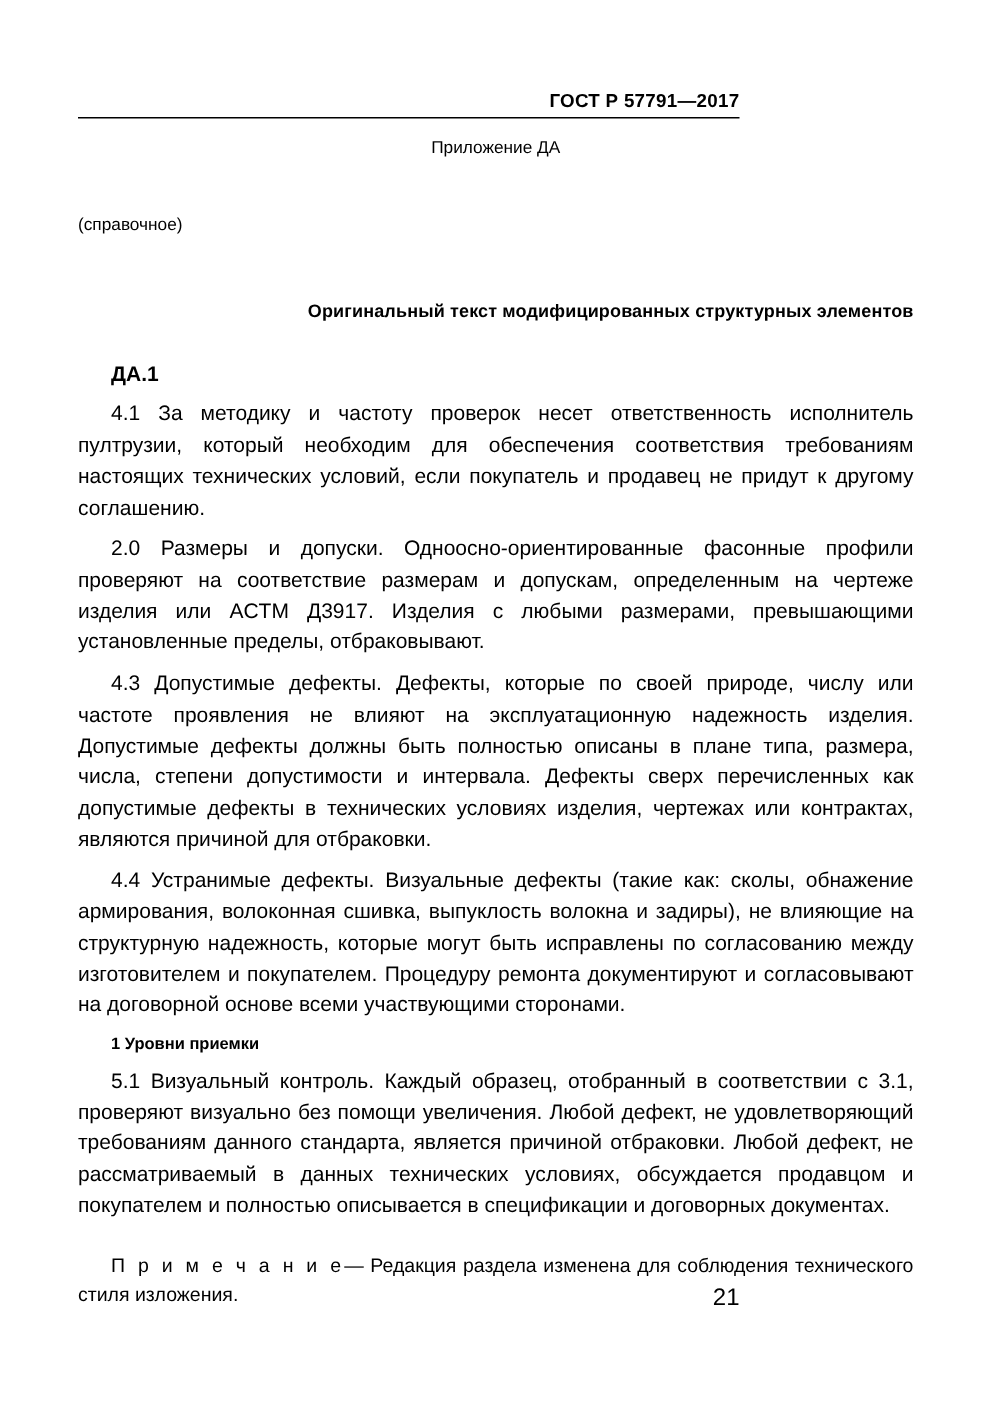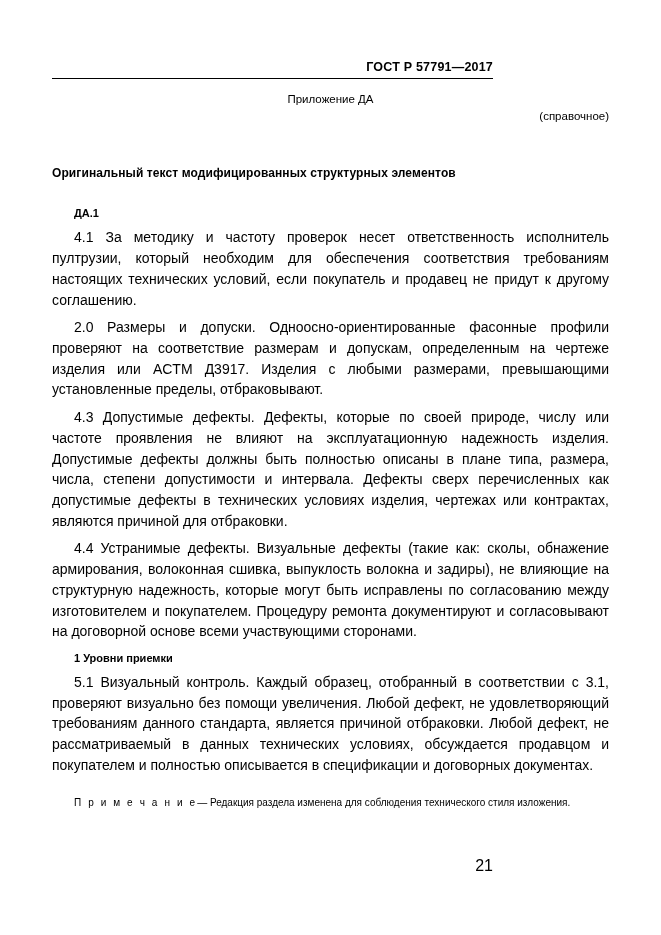--- a/index.html
+++ b/index.html
@@ -45,33 +45,34 @@
     left: 52px;
     width: 557px;
   }
   .annex-title {
     text-align: center;
     font-size: 11.5px;
     margin-top: 3px;
     line-height: 1.45;
   }
   .annex-sub {
-    text-align: right;
+    text-align: left;
     font-size: 11.5px;
     line-height: 1.45;
+    margin-top: 34px;
   }
   .doc-title {
-    text-align: left;
+    text-align: right;
     font-size: 12px;
     font-weight: bold;
     margin-top: 42px;
     letter-spacing: 0.1px;
   }
   .sec-num {
-    font-size: 11px;
+    font-size: 14px;
     font-weight: bold;
     margin-top: 27px;
     margin-left: 22px;
   }
   .sec-head {
     font-size: 11px;
     font-weight: bold;
     margin-top: 8px;
     margin-left: 22px;
   }
@@ -86,21 +87,21 @@
     line-height: 1.48;
     text-align: justify;
     margin: 7px 0 0 0;
     text-indent: 22px;
     hyphens: manual;
   }
   p.body-par.first {
     margin-top: 8px;
   }
   .note {
-    font-size: 10px;
+    font-size: 13px;
     line-height: 1.48;
     text-align: justify;
     margin-top: 20px;
     text-indent: 22px;
   }
   .note .note-label {
     letter-spacing: 2.1px;
   }
   .page-number {
     position: absolute;

